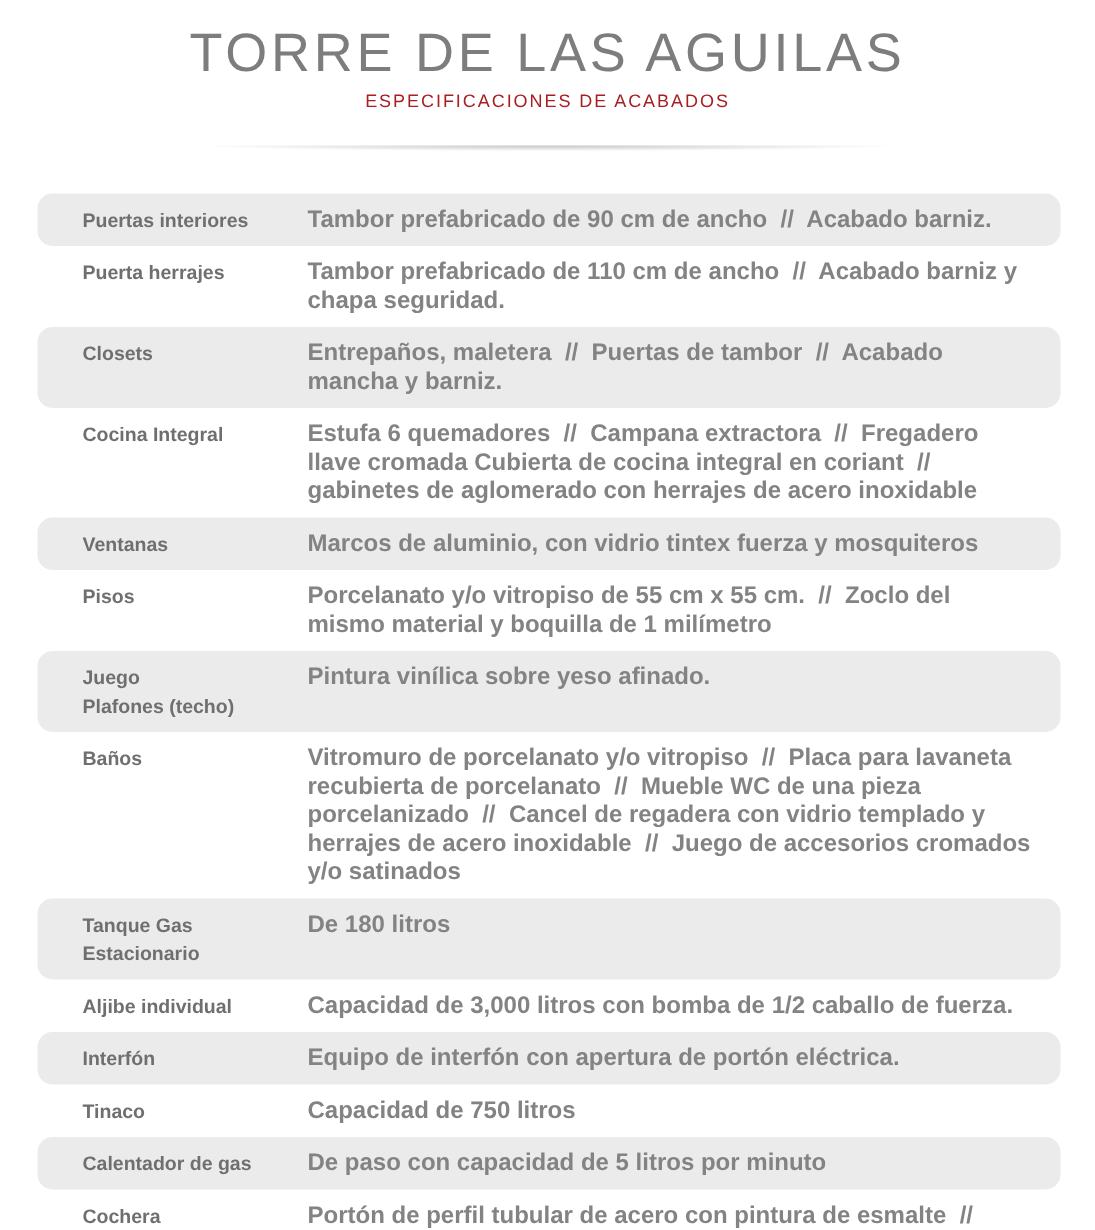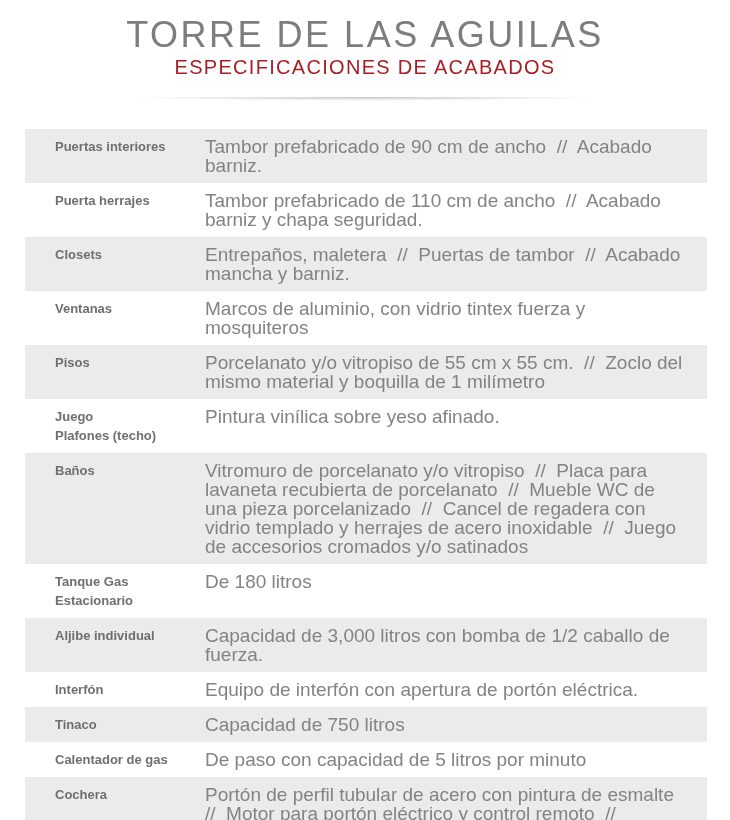--- a/index.html
+++ b/index.html
@@ -26,55 +26,56 @@
   .title {
     margin: 0;
     font-size: 36px;
     font-weight: 300;
     letter-spacing: 2.5px;
     color: var(--title-color);
     line-height: 34px;
   }
   .subtitle {
     margin: 7px 0 0 0;
-    font-size: 20px;
+    font-size: 12px;
     font-weight: 400;
     letter-spacing: 1.3px;
     color: var(--accent);
     line-height: 17px;
   }
   .divider {
     width: 625px;
     height: 5px;
     margin: 21px auto 0 auto;
     background: radial-gradient(50% 100% at 50% 0%, rgba(70,70,70,0.32), rgba(70,70,70,0) 75%);
   }
   .spec-table {
     margin: 27px 23px 0 25px;
   }
   .row {
     display: flex;
     padding: 8px 20px 8px 30px;
+    border-radius: 10px;
   }
   .row:nth-child(odd) {
     background: var(--row-bg);
   }
   .row-label {
     flex: none;
     width: 150px;
     font-size: 13px;
     font-weight: bold;
     line-height: 19px;
     color: var(--label-color);
     white-space: pre-line;
   }
   .row-value {
     flex: 1;
-    font-size: 19px;
-    font-weight: 400;
+    font-size: 16px;
+    font-weight: 700;
     line-height: 19px;
     color: var(--value-color);
     white-space: pre-wrap;
   }
 </style>
 </head>
 <body>
 
 <div class="page">
 
@@ -93,20 +94,24 @@
     <div class="row">
       <div class="row-label">Puerta herrajes</div>
       <div class="row-value">Tambor prefabricado de 110 cm de ancho  //  Acabado barniz y chapa seguridad.</div>
     </div>
 
     <div class="row">
       <div class="row-label">Closets</div>
       <div class="row-value">Entrepaños, maletera  //  Puertas de tambor  //  Acabado mancha y barniz.</div>
     </div>
 
+    <div class="row">
+      <div class="row-label">Cocina Integral</div>
+      <div class="row-value">Estufa 6 quemadores  //  Campana extractora  //  Fregadero llave cromada Cubierta de cocina integral en coriant  //  gabinetes de aglomerado con herrajes de acero inoxidable</div>
+    </div>
 
     <div class="row">
       <div class="row-label">Ventanas</div>
       <div class="row-value">Marcos de aluminio, con vidrio tintex fuerza y mosquiteros</div>
     </div>
 
     <div class="row">
       <div class="row-label">Pisos</div>
       <div class="row-value">Porcelanato y/o vitropiso de 55 cm x 55 cm.  //  Zoclo del mismo material y boquilla de 1 milímetro</div>
     </div>

